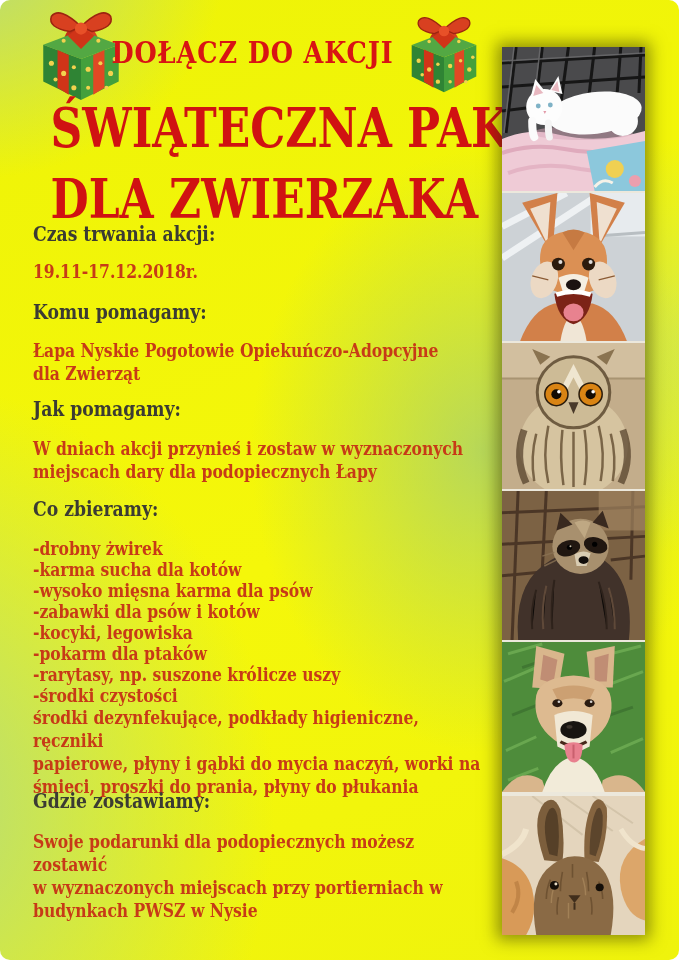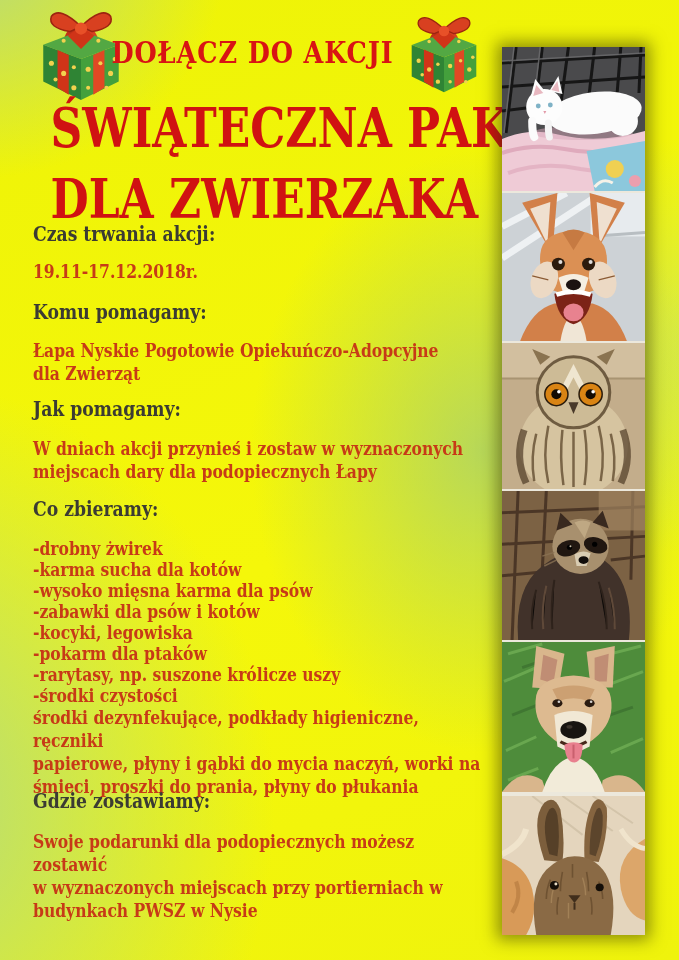--- a/index.html
+++ b/index.html
@@ -7,20 +7,21 @@
 
   .poster {
     position:relative; width:679px; height:960px; overflow:hidden;
     font-family:"DejaVu Serif","Liberation Serif",serif;
     background:
       radial-gradient(360px 310px at -4% -4%, #b7d97b 0%, rgba(183,217,123,0) 70%),
       radial-gradient(540px 640px at -12% 84%, #b5dc7a 0%, rgba(181,220,122,0) 66%),
       radial-gradient(330px 430px at 71% 47%, rgba(168,208,108,.8) 0%, rgba(168,208,108,0) 70%),
       radial-gradient(240px 300px at 103% 36%, rgba(190,222,120,.55) 0%, rgba(190,222,120,0) 70%),
       linear-gradient(160deg, #eef307 0%, #f5f70a 55%, #eff30c 100%);
+    border-radius: 10px;
   }
 
   
   .gift { position:absolute; }
   .gift-left  { left:24px; top:2px;  width:114px; height:102px; }
   .gift-right { left:396px; top:8px; width:96px;  height:88px; }
 
   .kicker {
     position:absolute; left:0; top:36px; width:505px;
     text-align:center; font-weight:bold; font-size:29px; letter-spacing:1px;

